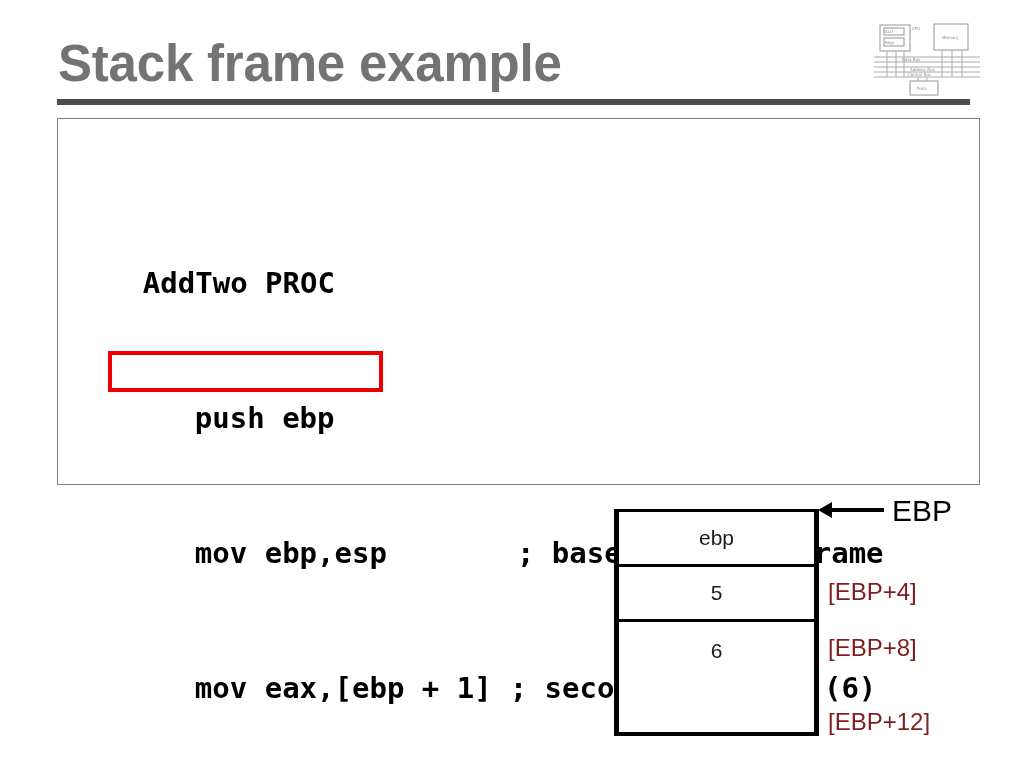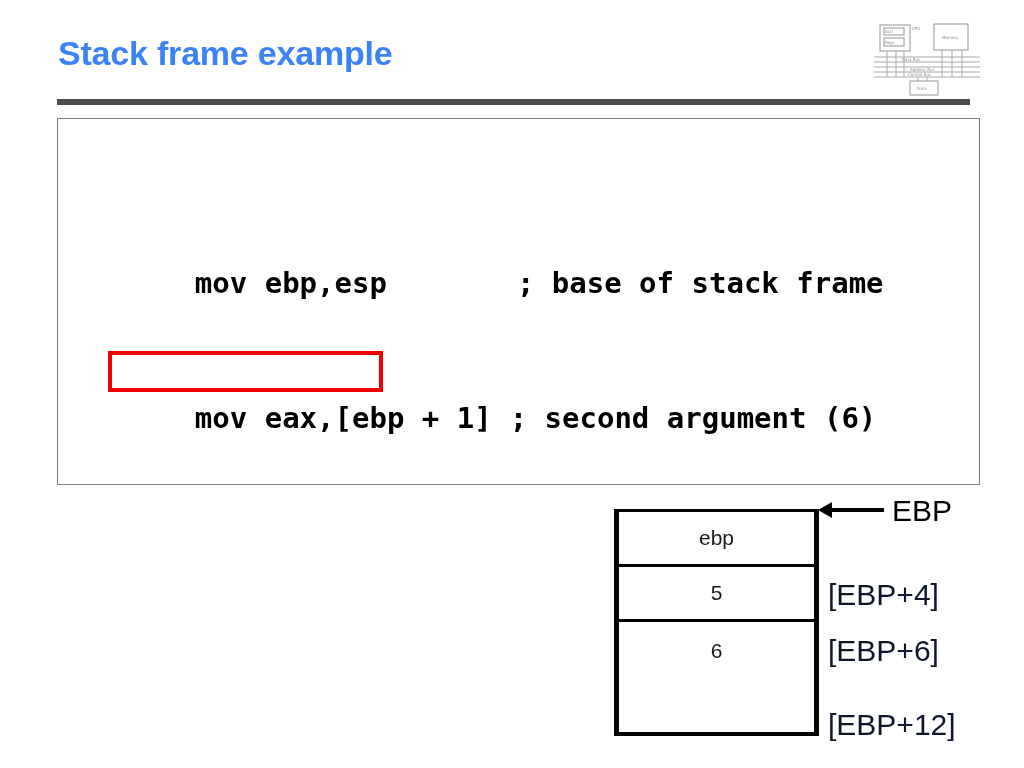--- a/index.html
+++ b/index.html
@@ -14,24 +14,24 @@
     overflow: hidden;
     font-family: "Liberation Sans", sans-serif;
     color: #000000;
   }
 
   
   #slide-title {
     position: absolute;
     left: 58px;
     top: 34px;
-    font-size: 34px;
+    font-size: 51px;
     font-weight: bold;
     letter-spacing: -0.2px;
-    color: #3b82f6;
+    color: #737373;
     white-space: nowrap;
   }
 
   #title-rule {
     position: absolute;
     left: 57px;
     top: 99px;
     width: 913px;
     height: 6px;
     background: #4d4d4d;
@@ -121,22 +121,22 @@
     color: #1a1a1a;
   }
   .stack-cell:last-child {
     border-bottom: none;
     height: 58px;
   }
 
   .offset-label {
     position: absolute;
     left: 828px;
-    font-size: 30px;
-    color: #0f172a;
+    font-size: 24px;
+    color: #7f1d1d;
     white-space: nowrap;
   }
   #off-4  { top: 578px; }
   #off-8  { top: 634px; }
   #off-12 { top: 708px; }
 
   
   #ebp-arrow-line {
     position: absolute;
     left: 828px;
@@ -205,20 +205,26 @@
       <text x="36" y="57">Control Bus</text>
       <text x="45" y="71">Ports</text>
     </g>
   </svg>
 </div>
 
 <div id="code-box"></div>
 
 <div id="code-lines">
   <div class="code-line">
+    <span class="code-text">AddTwo PROC</span><span class="cmt-pad" style="width:166px"></span><span class="code-cmt"></span>
+  </div>
+  <div class="code-line">
+    <span class="ind"></span><span class="code-text">push ebp</span>
+  </div>
+  <div class="code-line">
     <span class="ind"></span><span class="code-text">mov ebp,esp</span><span class="cmt-pad" style="width:130px"></span><span class="code-cmt">; base of stack frame</span>
   </div>
   <div class="code-line">
     <span class="ind"></span><span class="code-text">mov eax,[ebp + 1]</span><span class="cmt-pad" style="width:18px"></span><span class="code-cmt">; second argument (6)</span>
   </div>
   <div class="code-line">
     <span class="ind"></span><span class="cmt-pad" style="width:52px"></span>
   </div>
   
   
@@ -233,18 +239,18 @@
   </div>
   <div class="stack-cell">
     <span>5</span>
   </div>
   <div class="stack-cell">
     <span>6</span>
   </div>
 </div>
 
 <div class="offset-label" id="off-4">[EBP+4]</div>
-<div class="offset-label" id="off-8">[EBP+6]</div>
+<div class="offset-label" id="off-8">[EBP+8]</div>
 <div class="offset-label" id="off-12">[EBP+12]</div>
 
 <div id="ebp-arrow-line"></div>
 <div id="ebp-arrow-head"></div>
 <div id="ebp-label">EBP</div>
 
 </body></html>

